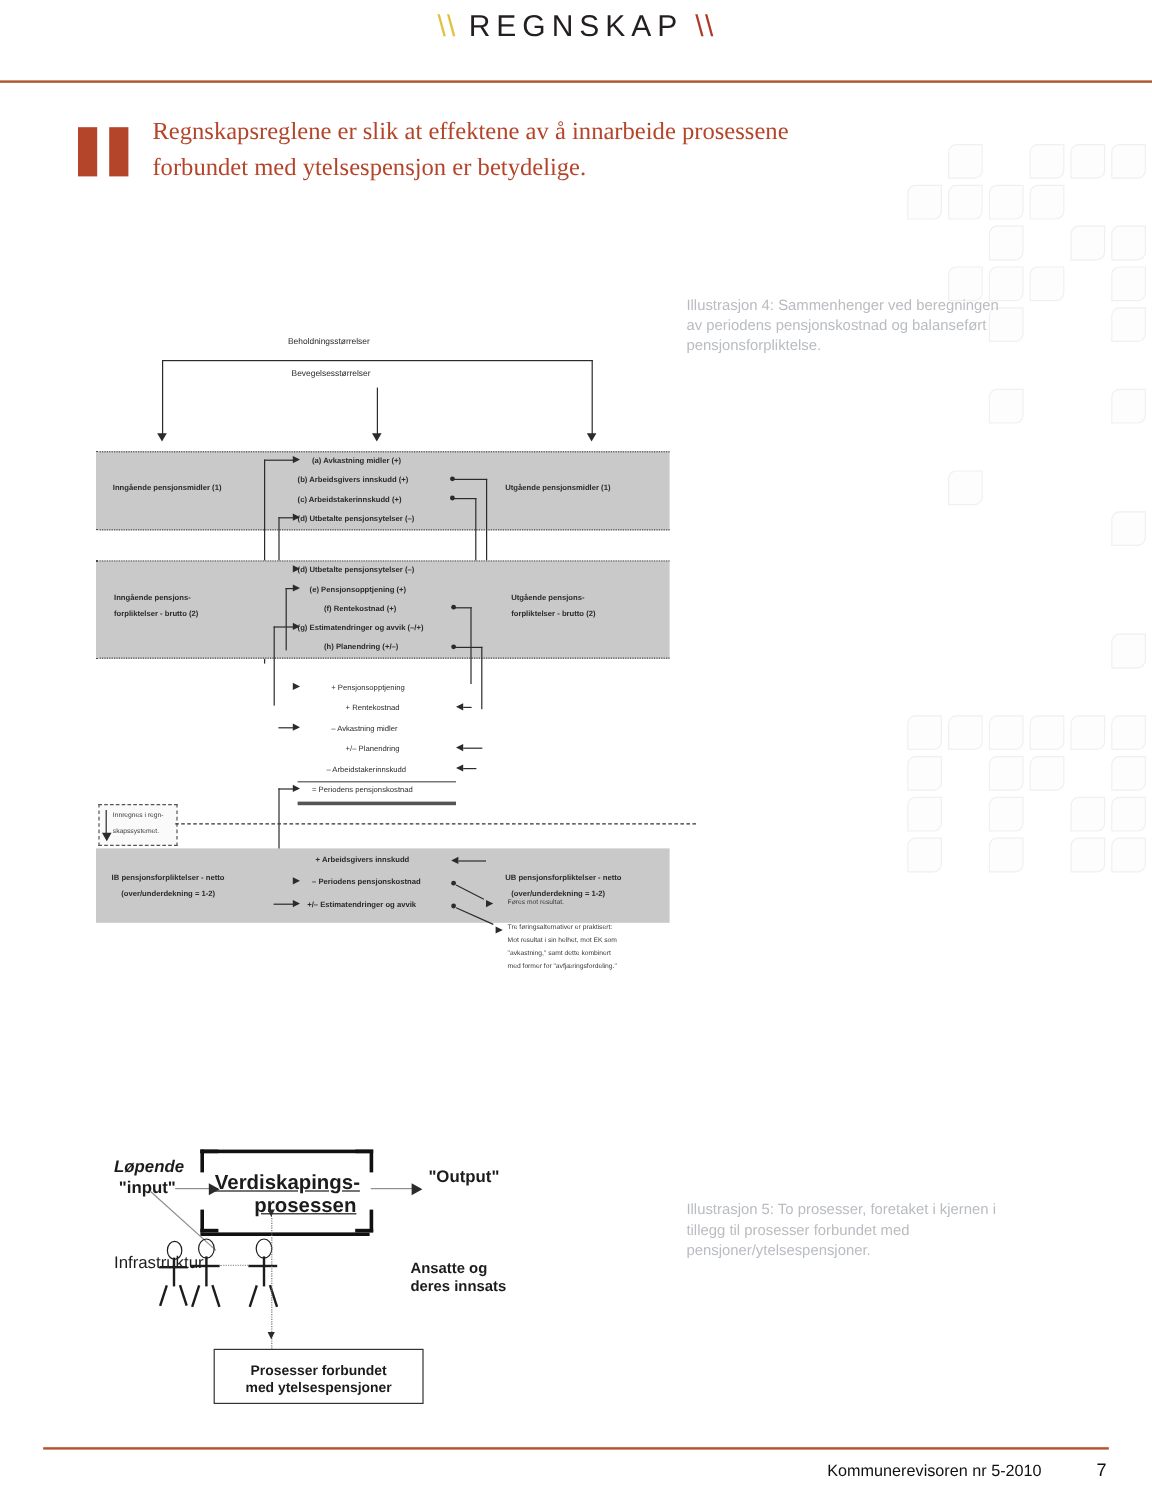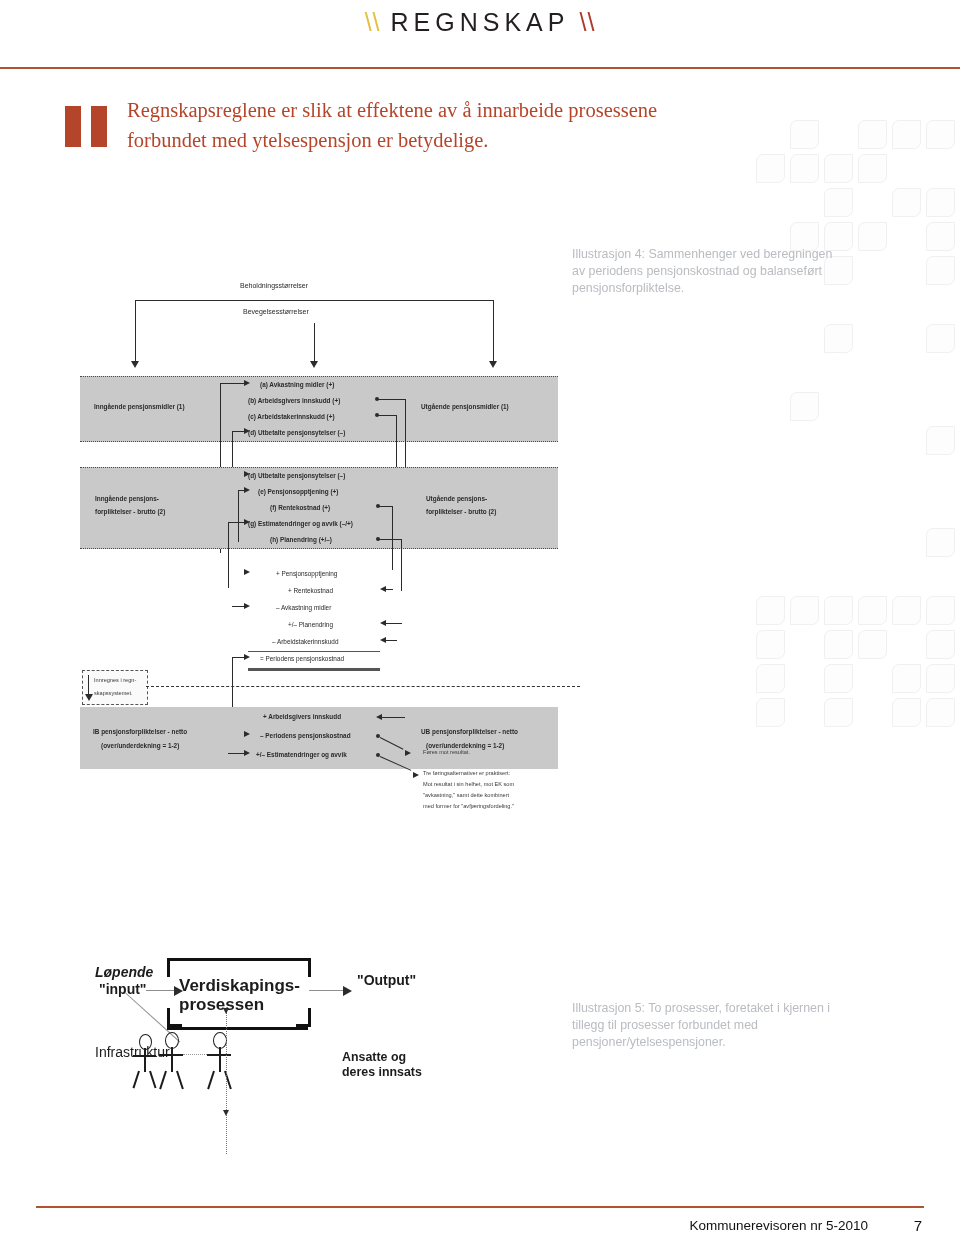--- a/index.html
+++ b/index.html
@@ -98,21 +98,21 @@
     position:absolute;border:1.4px dashed #555;background:#fafafa;
   }
   .sumline{position:absolute;height:1px;background:#555;}
   .sumline2{position:absolute;height:2.6px;background:#555;}
   .note{position:absolute;font-size:5.6px;line-height:8.4px;color:#3a3a3a;
         white-space:nowrap;font-family:"Liberation Sans", sans-serif;}
 
   
   .ill5{position:absolute;left:95px;top:950px;width:430px;height:240px;z-index:2;}
   .ill5 .t{position:absolute;font-family:"Liberation Sans", sans-serif;color:#1c1c1c;}
-  .vtitle{font-size:17px;font-weight:600;line-height:19px;text-align:left;}
+  .vtitle{font-size:17px;font-weight:600;line-height:19px;text-align:right;text-decoration:underline;}
   .bracket{position:absolute;border:3.2px solid #111;}
   .thin{position:absolute;background:#8e8e8e;}
   .procbox{
     position:absolute;border:1.3px solid #333;background:#fff;
     text-align:center;font-size:11.6px;font-weight:700;line-height:13.5px;
     color:#1c1c1c;padding-top:11px;box-sizing:border-box;
   }
   .figline{position:absolute;background:#1c1c1c;}
   .fighead{position:absolute;border:1.6px solid #1c1c1c;border-radius:50%;}
 
@@ -358,17 +358,21 @@
     <div class="figline" style="left:112px;top:104px;width:24px;height:1.6px;"></div>
     <div class="figline" style="left:118px;top:121px;width:1.6px;height:19px;transform:rotate(18deg);transform-origin:top center;"></div>
     <div class="figline" style="left:129px;top:121px;width:1.6px;height:19px;transform:rotate(-18deg);transform-origin:top center;"></div>
   </div>
   <div style="position:absolute;left:88px;top:104px;width:24px;border-top:1.4px dotted #999;"></div>
 
   <div style="position:absolute;left:131px;top:62px;height:142px;border-left:1.4px dotted #777;"></div>
   <div class="arrow-d" style="left:128px;top:58px;border-top-width:6px;border-left-width:3.5px;border-right-width:3.5px;"></div>
   <div class="arrow-d" style="left:128px;top:160px;border-top-width:6px;border-left-width:3.5px;border-right-width:3.5px;"></div>
 
+  <div class="procbox" style="left:83px;top:174px;width:175px;height:46px;">
+    <span>Prosesser forbundet</span><br>
+    <span>med ytelsespensjoner</span>
+  </div>
 </div>
 
 <div class="rule-bot"></div>
 <div class="footer-text">Kommunerevisoren nr 5-2010</div>
 <div class="page-no">7</div>
 
 </body></html>

